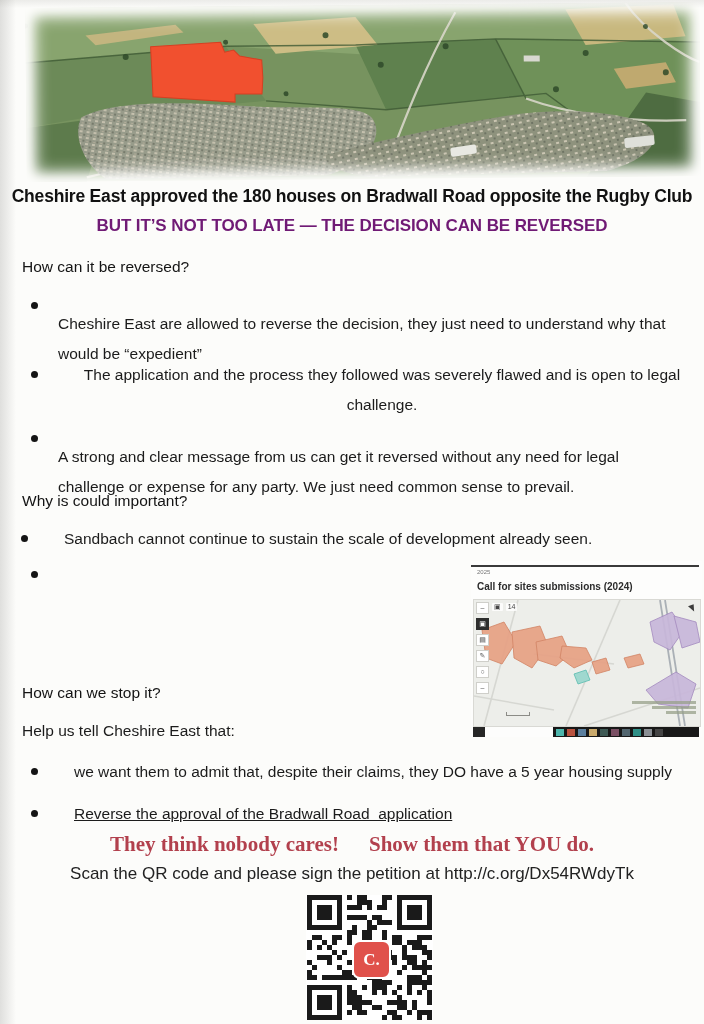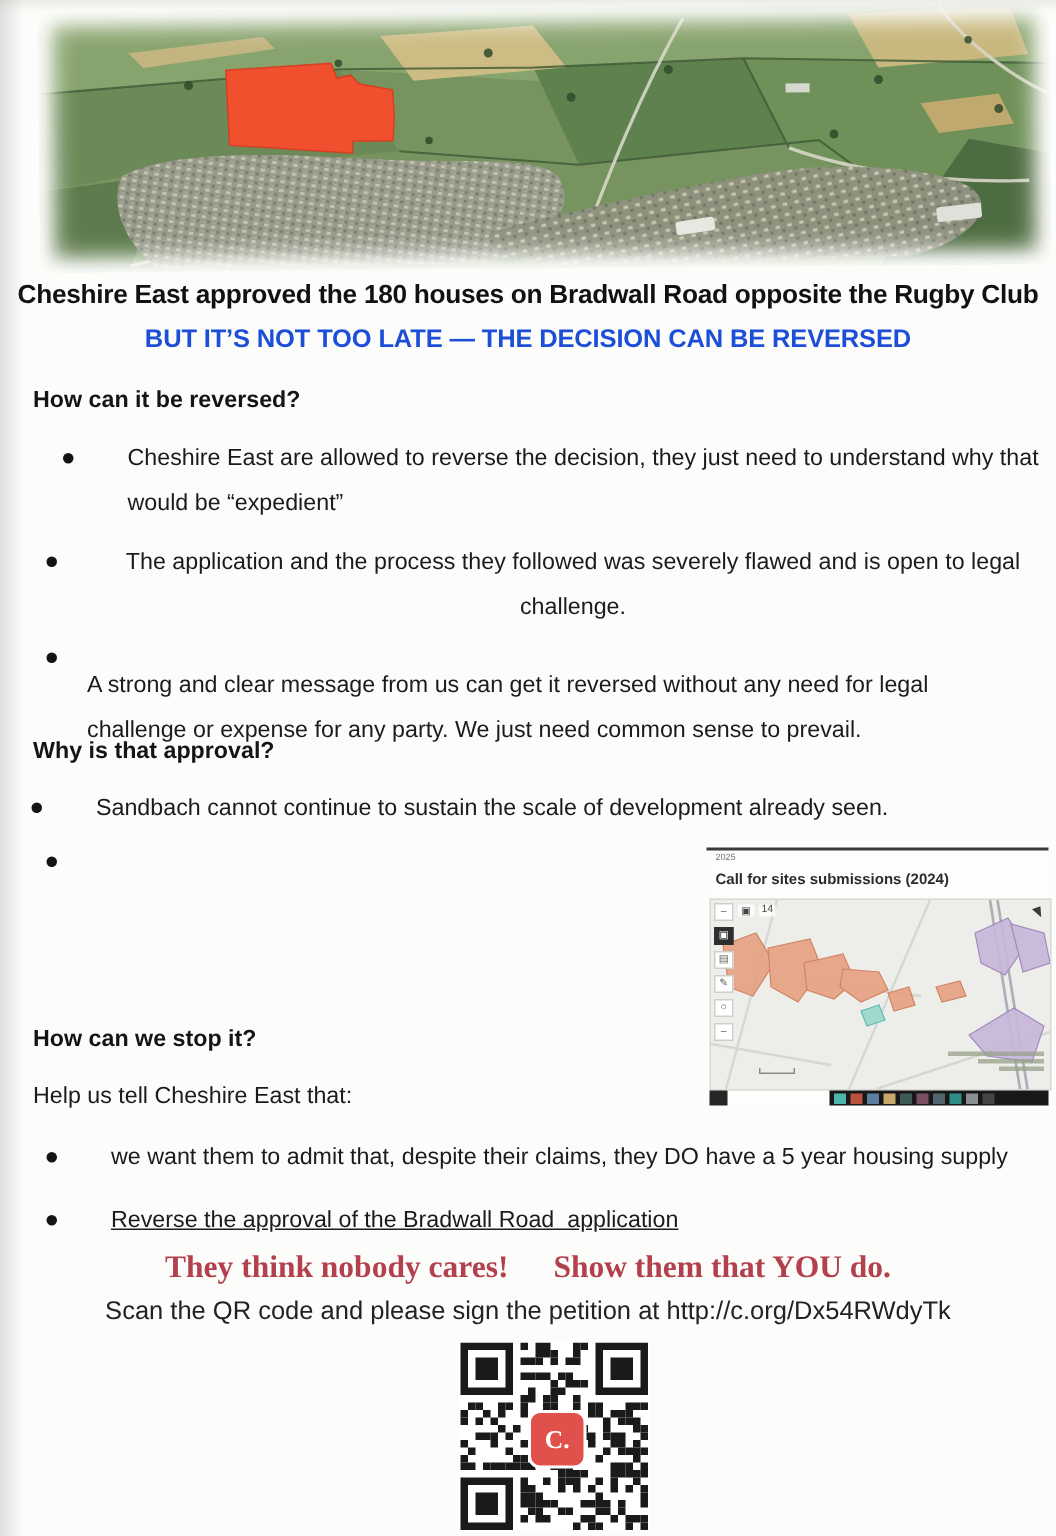--- a/index.html
+++ b/index.html
@@ -22,21 +22,21 @@
   .photo-wrap svg{display:block;}
   .photo-wrap::after{content:"";position:absolute;inset:-4px;
     box-shadow:inset 0 0 16px 13px #fcfcfa;pointer-events:none;}
 
   
   .abs{position:absolute;}
   .headline-black{left:0;top:186px;width:704px;text-align:center;
     font-size:17.5px;font-weight:bold;letter-spacing:-.2px;color:#111;}
   .headline-red{left:0;top:216px;width:704px;text-align:center;
     font-size:17px;font-weight:bold;letter-spacing:-.1px;}
-  .h2{font-size:15.5px;font-weight:bold;color:#141414;}
+  .h2{font-size:15.5px;font-weight:normal;color:#141414;}
   .body-txt{font-size:15.5px;line-height:30px;color:#1b1b1b;}
   .bullet{display:flex;}
   .bullet .dot{flex:none;width:7px;height:7px;border-radius:50%;
     background:#141414;margin:11px 0 0 9px;}
   .bullet .btxt{margin-left:36px;}
   .pre{white-space:pre-wrap;}
 
   
   .map-inset{position:absolute;left:471px;top:561px;width:231px;height:176px;
     background:#fdfdfc;}
@@ -150,38 +150,38 @@
         <circle cx="620" cy="24" r="2.5"></circle>
     </g>
 
     <polygon points="125,40 195,36 199,46 208,44 214,50 236,54 237,72 236,88 209,88 209,96 127,90" fill="#f1502f" stroke="#d63f22" stroke-width="1"></polygon>
 
     <rect x="-8" y="-8" width="690" height="190" fill="none" stroke="#fcfcfa" stroke-width="22" filter="blur(6px)"></rect>
   </svg>
 </div>
 
 <div class="abs headline-black">Cheshire East approved the 180 houses on Bradwall Road opposite the Rugby Club</div>
-<div class="abs headline-red" style="color:#1d4ed8;">BUT IT’S NOT TOO LATE — THE DECISION CAN BE REVERSED</div>
+<div class="abs headline-red" style="color:#701a75;">BUT IT’S NOT TOO LATE — THE DECISION CAN BE REVERSED</div>
 
 <div class="abs h2" style="left:22px;top:258px;">How can it be reversed?</div>
 
-<div class="abs bullet" style="left:33px;top:291px;width:668px;">
+<div class="abs bullet" style="left:22px;top:291px;width:668px;flex-direction:column;">
   <span class="dot"></span>
   <span class="btxt body-txt" style="width:645px;">Cheshire East are allowed to reverse the decision, they just need to understand why that would be “expedient”</span>
 </div>
 <div class="abs bullet" style="left:22px;top:360px;width:668px;text-align:center;">
   <span class="dot"></span>
   <span class="btxt body-txt" style="width:620px;">The application and the process they followed was severely flawed and is open to legal challenge.</span>
 </div>
 <div class="abs bullet" style="left:22px;top:424px;width:668px;flex-direction:column;">
   <span class="dot"></span>
   <span class="btxt body-txt" style="width:575px;">A strong and clear message from us can get it reversed without any need for legal challenge or expense for any party. We just need common sense to prevail.</span>
 </div>
 
-<div class="abs h2" style="left:22px;top:492px;">Why is that approval?</div>
+<div class="abs h2" style="left:22px;top:492px;">Why is could important?</div>
 
 <div class="abs bullet" style="left:12px;top:524px;width:668px;">
   <span class="dot"></span>
   <span class="btxt body-txt" style="width:620px;">Sandbach cannot continue to sustain the scale of development already seen.</span>
 </div>
 <div class="abs bullet" style="left:22px;top:560px;width:460px;">
   <span class="dot"></span>
 </div>
 
 <div class="map-inset">

